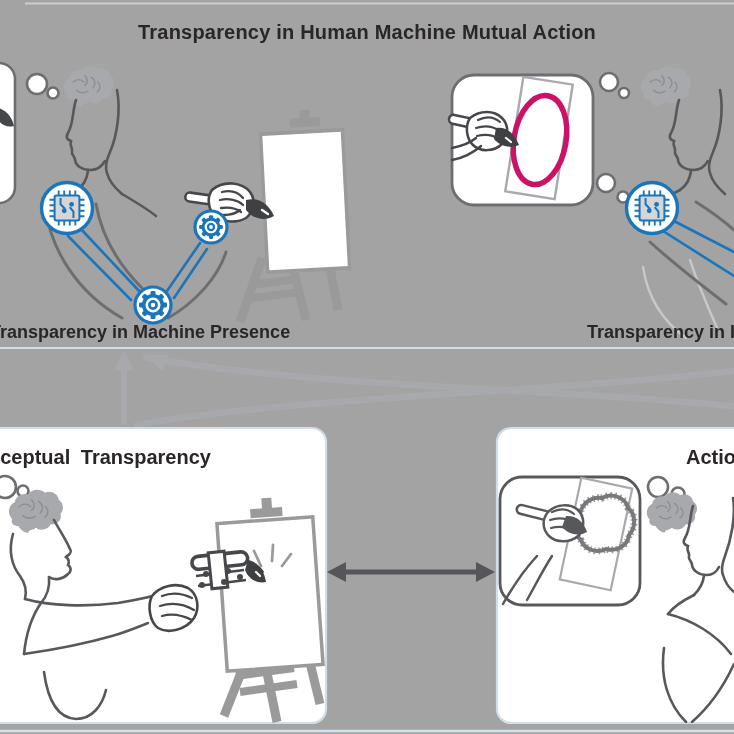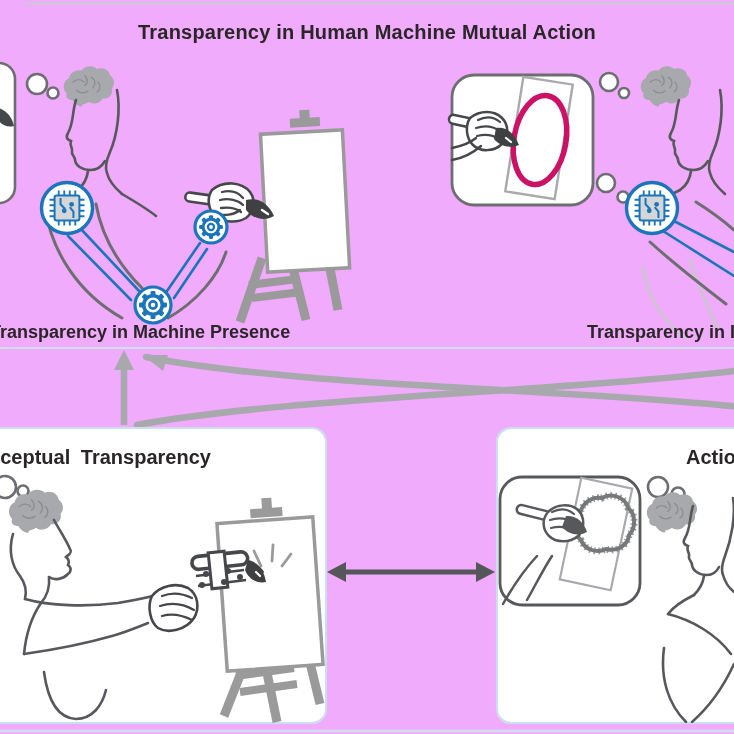--- a/index.html
+++ b/index.html
@@ -1,16 +1,16 @@
 <!DOCTYPE html>
 <html><head>
 <meta charset="utf-8">
 <style>
   html,body{margin:0;padding:0;background:#fff;}
-  #stage{position:relative;width:734px;height:734px;overflow:hidden;background:#f0abfc;
+  #stage{position:relative;width:734px;height:734px;overflow:hidden;background:#a3a3a3;
          font-family:"Liberation Sans", sans-serif;}
   #art{position:absolute;left:0;top:0;}
   .lbl{position:absolute;font-weight:bold;color:#2a2627;white-space:nowrap;}
   #title{left:0;right:0;top:21px;text-align:center;font-size:20px;letter-spacing:.2px;}
   #lbl-tl{left:-10px;top:322px;font-size:18px;}
   #lbl-tr{left:587px;top:322px;font-size:18px;}
   #lbl-bl{left:-32px;top:446px;font-size:20px;word-spacing:5px;}
   #lbl-br{left:686px;top:446px;font-size:20px;}
 </style>
 </head>

